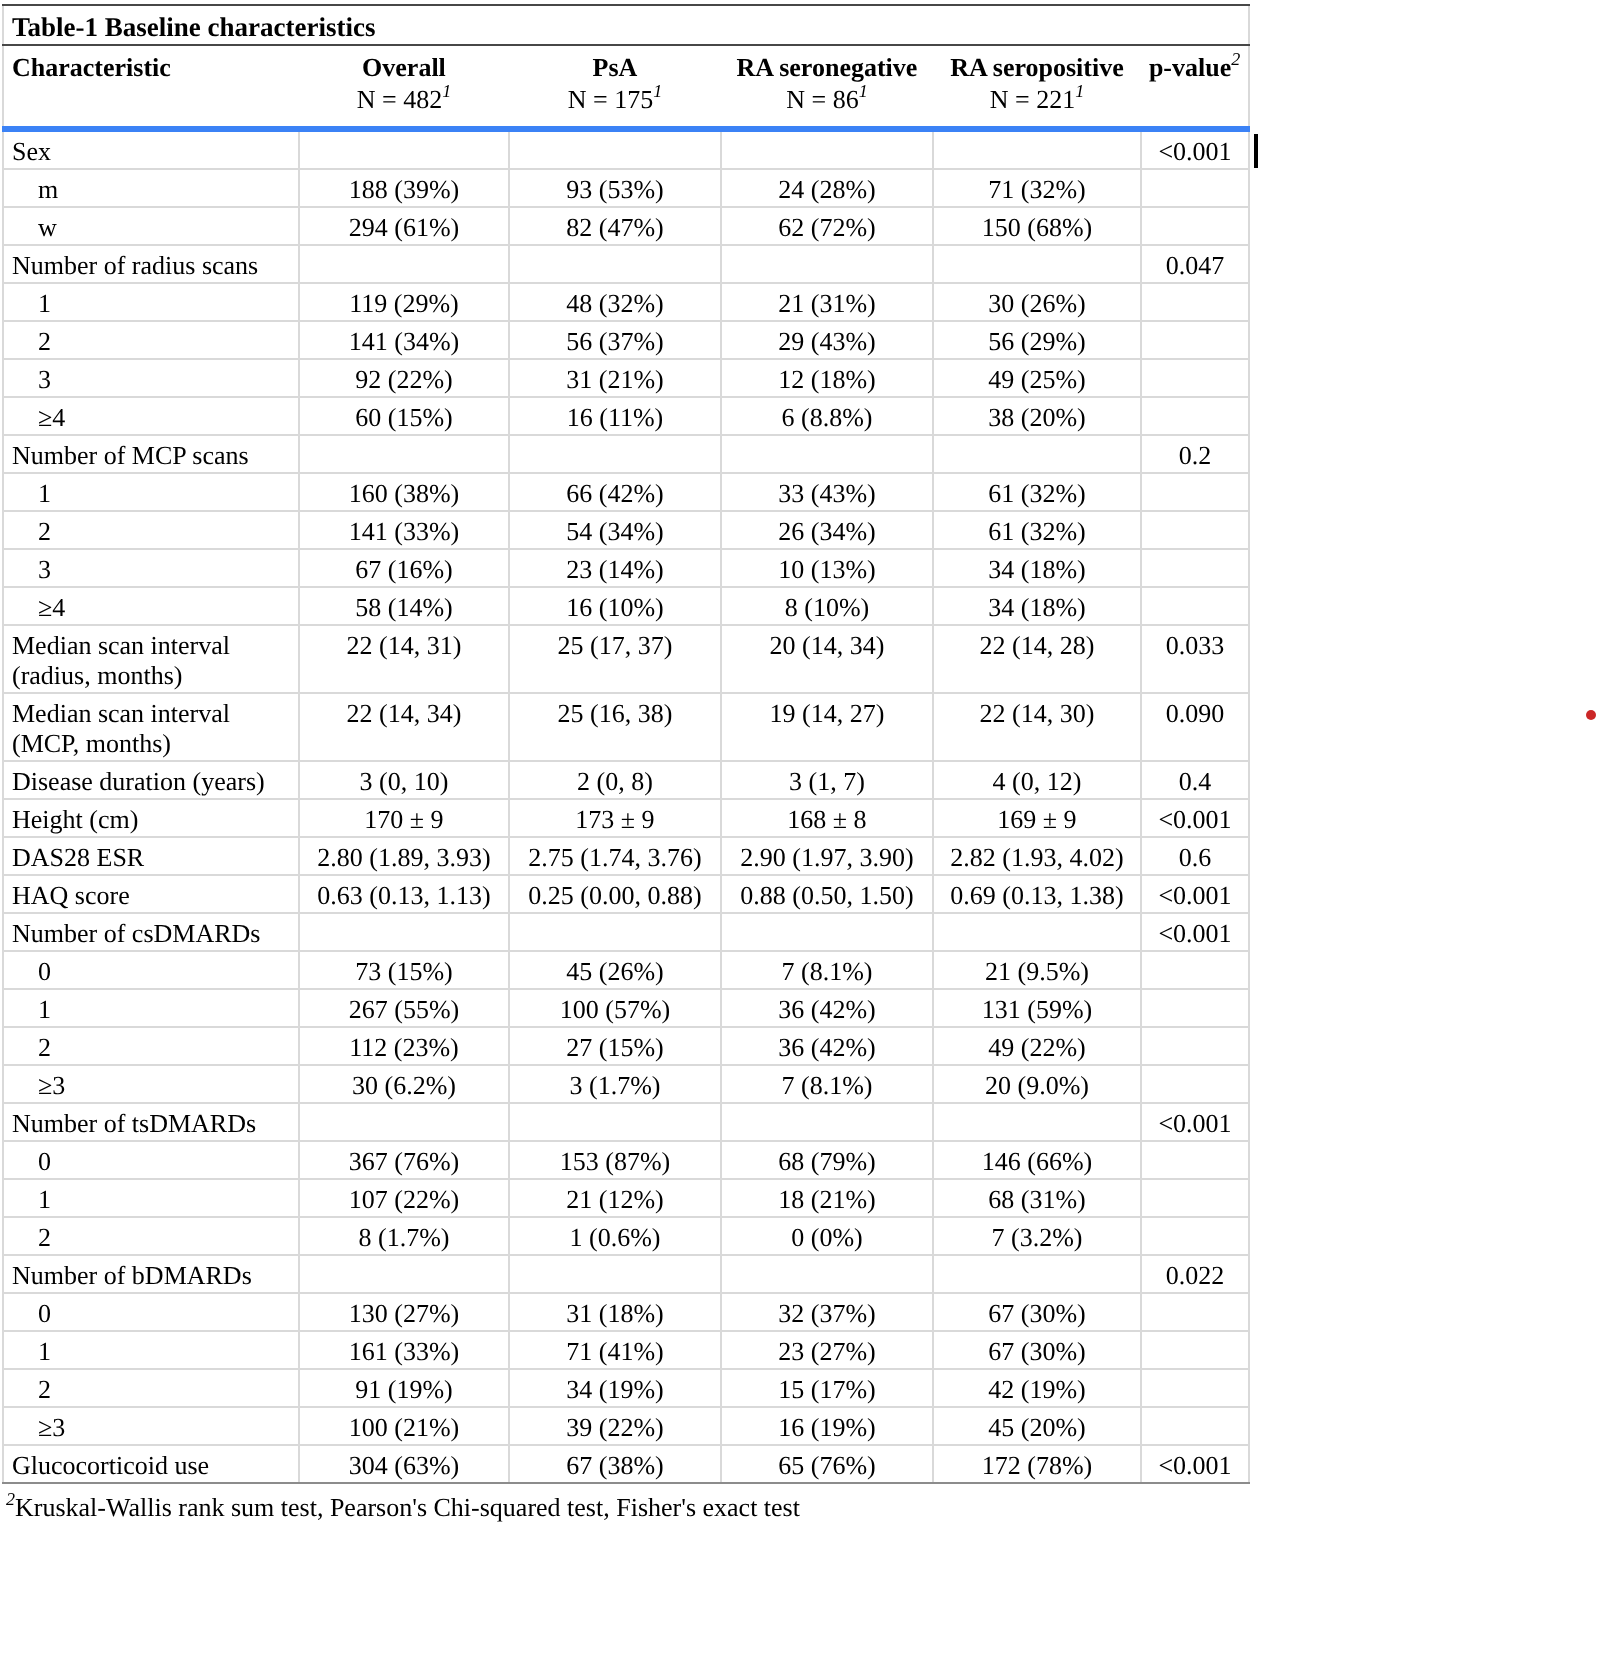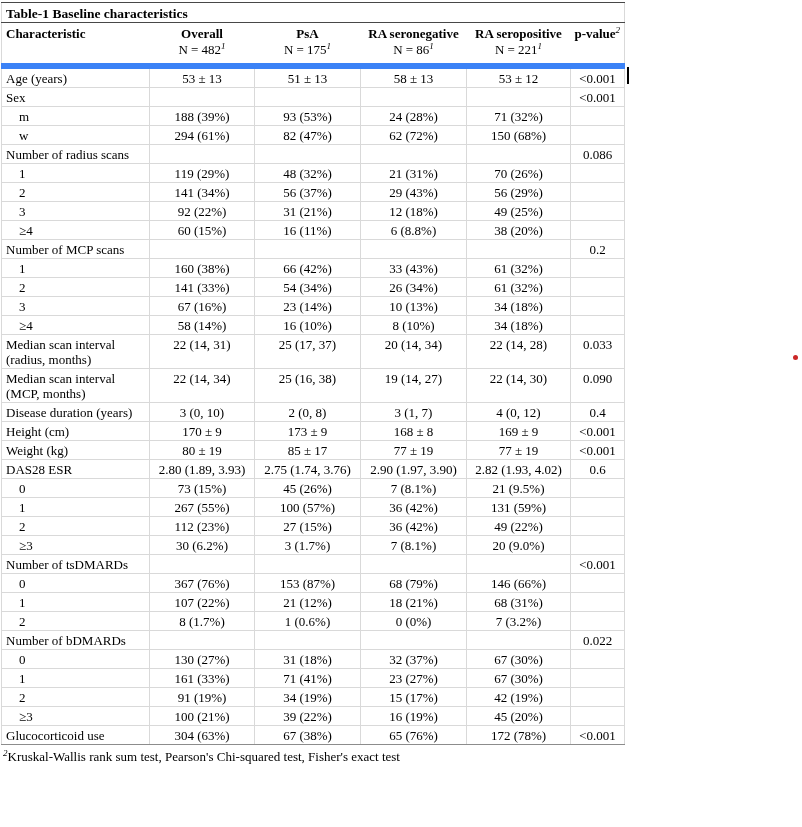--- a/index.html
+++ b/index.html
@@ -38,21 +38,21 @@
     line-height: 15px;
     border-top: 1px solid #474747;
     border-bottom: 1px solid #474747;
   }
   th {
     font-weight: bold;
     text-align: center;
     vertical-align: top;
     padding: 3px 2px 5px 2px;
     line-height: 16px;
-    border-bottom: 6px solid #3b82f6;
+    border-bottom: 3px solid #3b82f6;
     height: 32px;
     overflow: hidden;
   }
   th.col0 {
     text-align: left;
     padding-left: 4px;
   }
   th .nline { font-weight: normal; }
   sup {
     font-style: italic;
@@ -121,28 +121,20 @@
             <th class="col0"><span>Characteristic</span></th>
             <th class="col1"><span>Overall</span><br><span class="nline">N = 482</span><sup>1</sup></th>
             <th class="col2"><span>PsA</span><br><span class="nline">N = 175</span><sup>1</sup></th>
             <th class="col3"><span>RA seronegative</span><br><span class="nline">N = 86</span><sup>1</sup></th>
             <th class="col4"><span>RA seropositive</span><br><span class="nline">N = 221</span><sup>1</sup></th>
             <th class="col5"><span>p-value</span><sup>2</sup></th>
           </tr>
       </thead>
       <tbody>
           <tr>
-            <td class="lbl">Age (years)</td>
-            <td class="val">53 ± 13</td>
-            <td class="val">51 ± 13</td>
-            <td class="val">58 ± 13</td>
-            <td class="val">53 ± 12</td>
-            <td class="pval">&lt;0.001</td>
-          </tr>
-          <tr>
             <td class="lbl">Sex</td>
             <td class="val"></td>
             <td class="val"></td>
             <td class="val"></td>
             <td class="val"></td>
             <td class="pval">&lt;0.001</td>
           </tr>
           <tr>
             <td class="lbl ind">m</td>
             <td class="val">188 (39%)</td>
@@ -158,28 +150,28 @@
             <td class="val">62 (72%)</td>
             <td class="val">150 (68%)</td>
             <td class="pval"></td>
           </tr>
           <tr>
             <td class="lbl">Number of radius scans</td>
             <td class="val"></td>
             <td class="val"></td>
             <td class="val"></td>
             <td class="val"></td>
-            <td class="pval">0.086</td>
+            <td class="pval">0.047</td>
           </tr>
           <tr>
             <td class="lbl ind">1</td>
             <td class="val">119 (29%)</td>
             <td class="val">48 (32%)</td>
             <td class="val">21 (31%)</td>
-            <td class="val">70 (26%)</td>
+            <td class="val">30 (26%)</td>
             <td class="pval"></td>
           </tr>
           <tr>
             <td class="lbl ind">2</td>
             <td class="val">141 (34%)</td>
             <td class="val">56 (37%)</td>
             <td class="val">29 (43%)</td>
             <td class="val">56 (29%)</td>
             <td class="pval"></td>
           </tr>
@@ -265,34 +257,42 @@
           </tr>
           <tr>
             <td class="lbl">Height (cm)</td>
             <td class="val">170 ± 9</td>
             <td class="val">173 ± 9</td>
             <td class="val">168 ± 8</td>
             <td class="val">169 ± 9</td>
             <td class="pval">&lt;0.001</td>
           </tr>
           <tr>
-            <td class="lbl">Weight (kg)</td>
-            <td class="val">80 ± 19</td>
-            <td class="val">85 ± 17</td>
-            <td class="val">77 ± 19</td>
-            <td class="val">77 ± 19</td>
-            <td class="pval">&lt;0.001</td>
-          </tr>
-          <tr>
             <td class="lbl">DAS28 ESR</td>
             <td class="val">2.80 (1.89, 3.93)</td>
             <td class="val">2.75 (1.74, 3.76)</td>
             <td class="val">2.90 (1.97, 3.90)</td>
             <td class="val">2.82 (1.93, 4.02)</td>
             <td class="pval">0.6</td>
+          </tr>
+          <tr>
+            <td class="lbl">HAQ score</td>
+            <td class="val">0.63 (0.13, 1.13)</td>
+            <td class="val">0.25 (0.00, 0.88)</td>
+            <td class="val">0.88 (0.50, 1.50)</td>
+            <td class="val">0.69 (0.13, 1.38)</td>
+            <td class="pval">&lt;0.001</td>
+          </tr>
+          <tr>
+            <td class="lbl">Number of csDMARDs</td>
+            <td class="val"></td>
+            <td class="val"></td>
+            <td class="val"></td>
+            <td class="val"></td>
+            <td class="pval">&lt;0.001</td>
           </tr>
           <tr>
             <td class="lbl ind">0</td>
             <td class="val">73 (15%)</td>
             <td class="val">45 (26%)</td>
             <td class="val">7 (8.1%)</td>
             <td class="val">21 (9.5%)</td>
             <td class="pval"></td>
           </tr>
           <tr>

